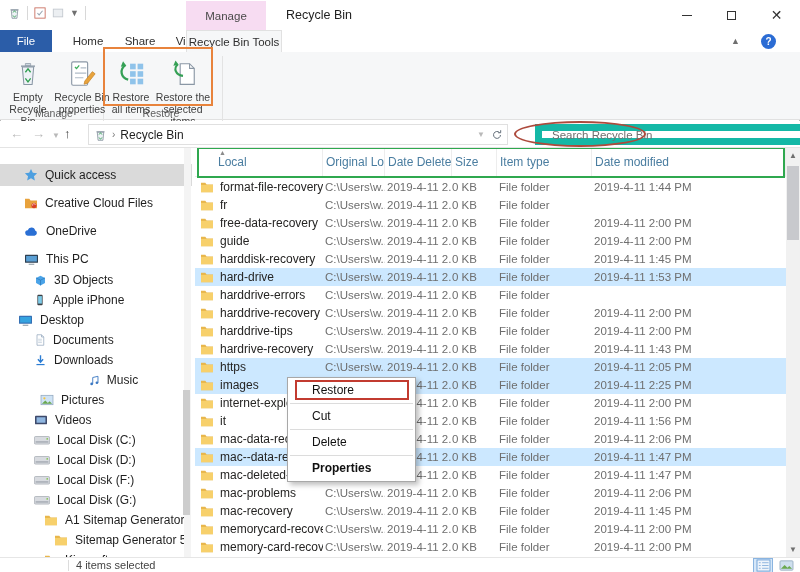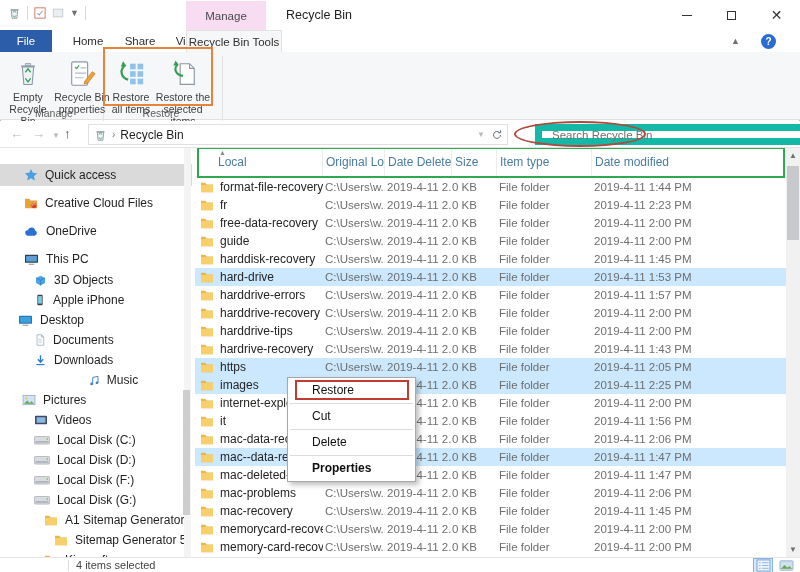--- a/index.html
+++ b/index.html
@@ -360,21 +360,21 @@
         <div class="side-item" style="padding-left: 34px; margin-top: 0px; justify-content: center;">
           <span class="ic">
             <svg width="12" height="13" viewBox="0 0 16 16">
               <path d="M6.3 12.5V4l7-1.6V11" stroke="#3a77c2" stroke-width="1.2" fill="none"></path>
               <circle cx="4.9" cy="12.6" r="1.8" fill="#3a77c2"></circle>
               <circle cx="11.9" cy="11" r="1.8" fill="#3a77c2"></circle>
             </svg>
           </span>
           <span>Music</span>
         </div>
-        <div class="side-item" style="padding-left: 22px; margin-top: 0px;">
+        <div class="side-item" style="padding-left: 40px; margin-top: 0px;">
           <span class="ic">
             <svg width="14" height="12" viewBox="0 0 16 14">
               <rect x="1" y="1.5" width="14" height="11" fill="#cfe3f5" stroke="#8aa0b8" stroke-width="0.8"></rect>
               <circle cx="5" cy="5" r="1.3" fill="#f5c33c"></circle>
               <path d="M2 11.5l4-4 3 3 2-2 3 3z" fill="#6aa84f"></path>
             </svg>
           </span>
           <span>Pictures</span>
         </div>
         <div class="side-item" style="padding-left: 34px; margin-top: 0px;">
@@ -490,21 +490,20 @@
                 <path d="M1 2h5l1.5 2H15v9H1z" fill="#e8b64c"></path>
                 <path d="M1 4.6h14V13H1z" fill="#f7d06b"></path>
               </svg>
             </span>
             <span>fr</span>
           </span>
           <span class="c-meta">C:\Users\w...</span>
           <span class="c-meta">2019-4-11 2...</span>
           <span class="c-meta c-size">0 KB</span>
           <span class="c-meta">File folder</span>
-          <span class="c-meta">2019-4-11 2:23 PM</span>
         </div>
         <div class="file-row">
           <span class="c-name">
             <span class="ic">
               <svg width="14" height="12" viewBox="0 0 16 14">
                 <path d="M1 2h5l1.5 2H15v9H1z" fill="#e8b64c"></path>
                 <path d="M1 4.6h14V13H1z" fill="#f7d06b"></path>
               </svg>
             </span>
             <span>free-data-recovery</span>
@@ -570,21 +569,20 @@
                 <path d="M1 2h5l1.5 2H15v9H1z" fill="#e8b64c"></path>
                 <path d="M1 4.6h14V13H1z" fill="#f7d06b"></path>
               </svg>
             </span>
             <span>harddrive-errors</span>
           </span>
           <span class="c-meta">C:\Users\w...</span>
           <span class="c-meta">2019-4-11 2...</span>
           <span class="c-meta c-size">0 KB</span>
           <span class="c-meta">File folder</span>
-          <span class="c-meta">2019-4-11 1:57 PM</span>
         </div>
         <div class="file-row">
           <span class="c-name">
             <span class="ic">
               <svg width="14" height="12" viewBox="0 0 16 14">
                 <path d="M1 2h5l1.5 2H15v9H1z" fill="#e8b64c"></path>
                 <path d="M1 4.6h14V13H1z" fill="#f7d06b"></path>
               </svg>
             </span>
             <span>harddrive-recovery</span>

